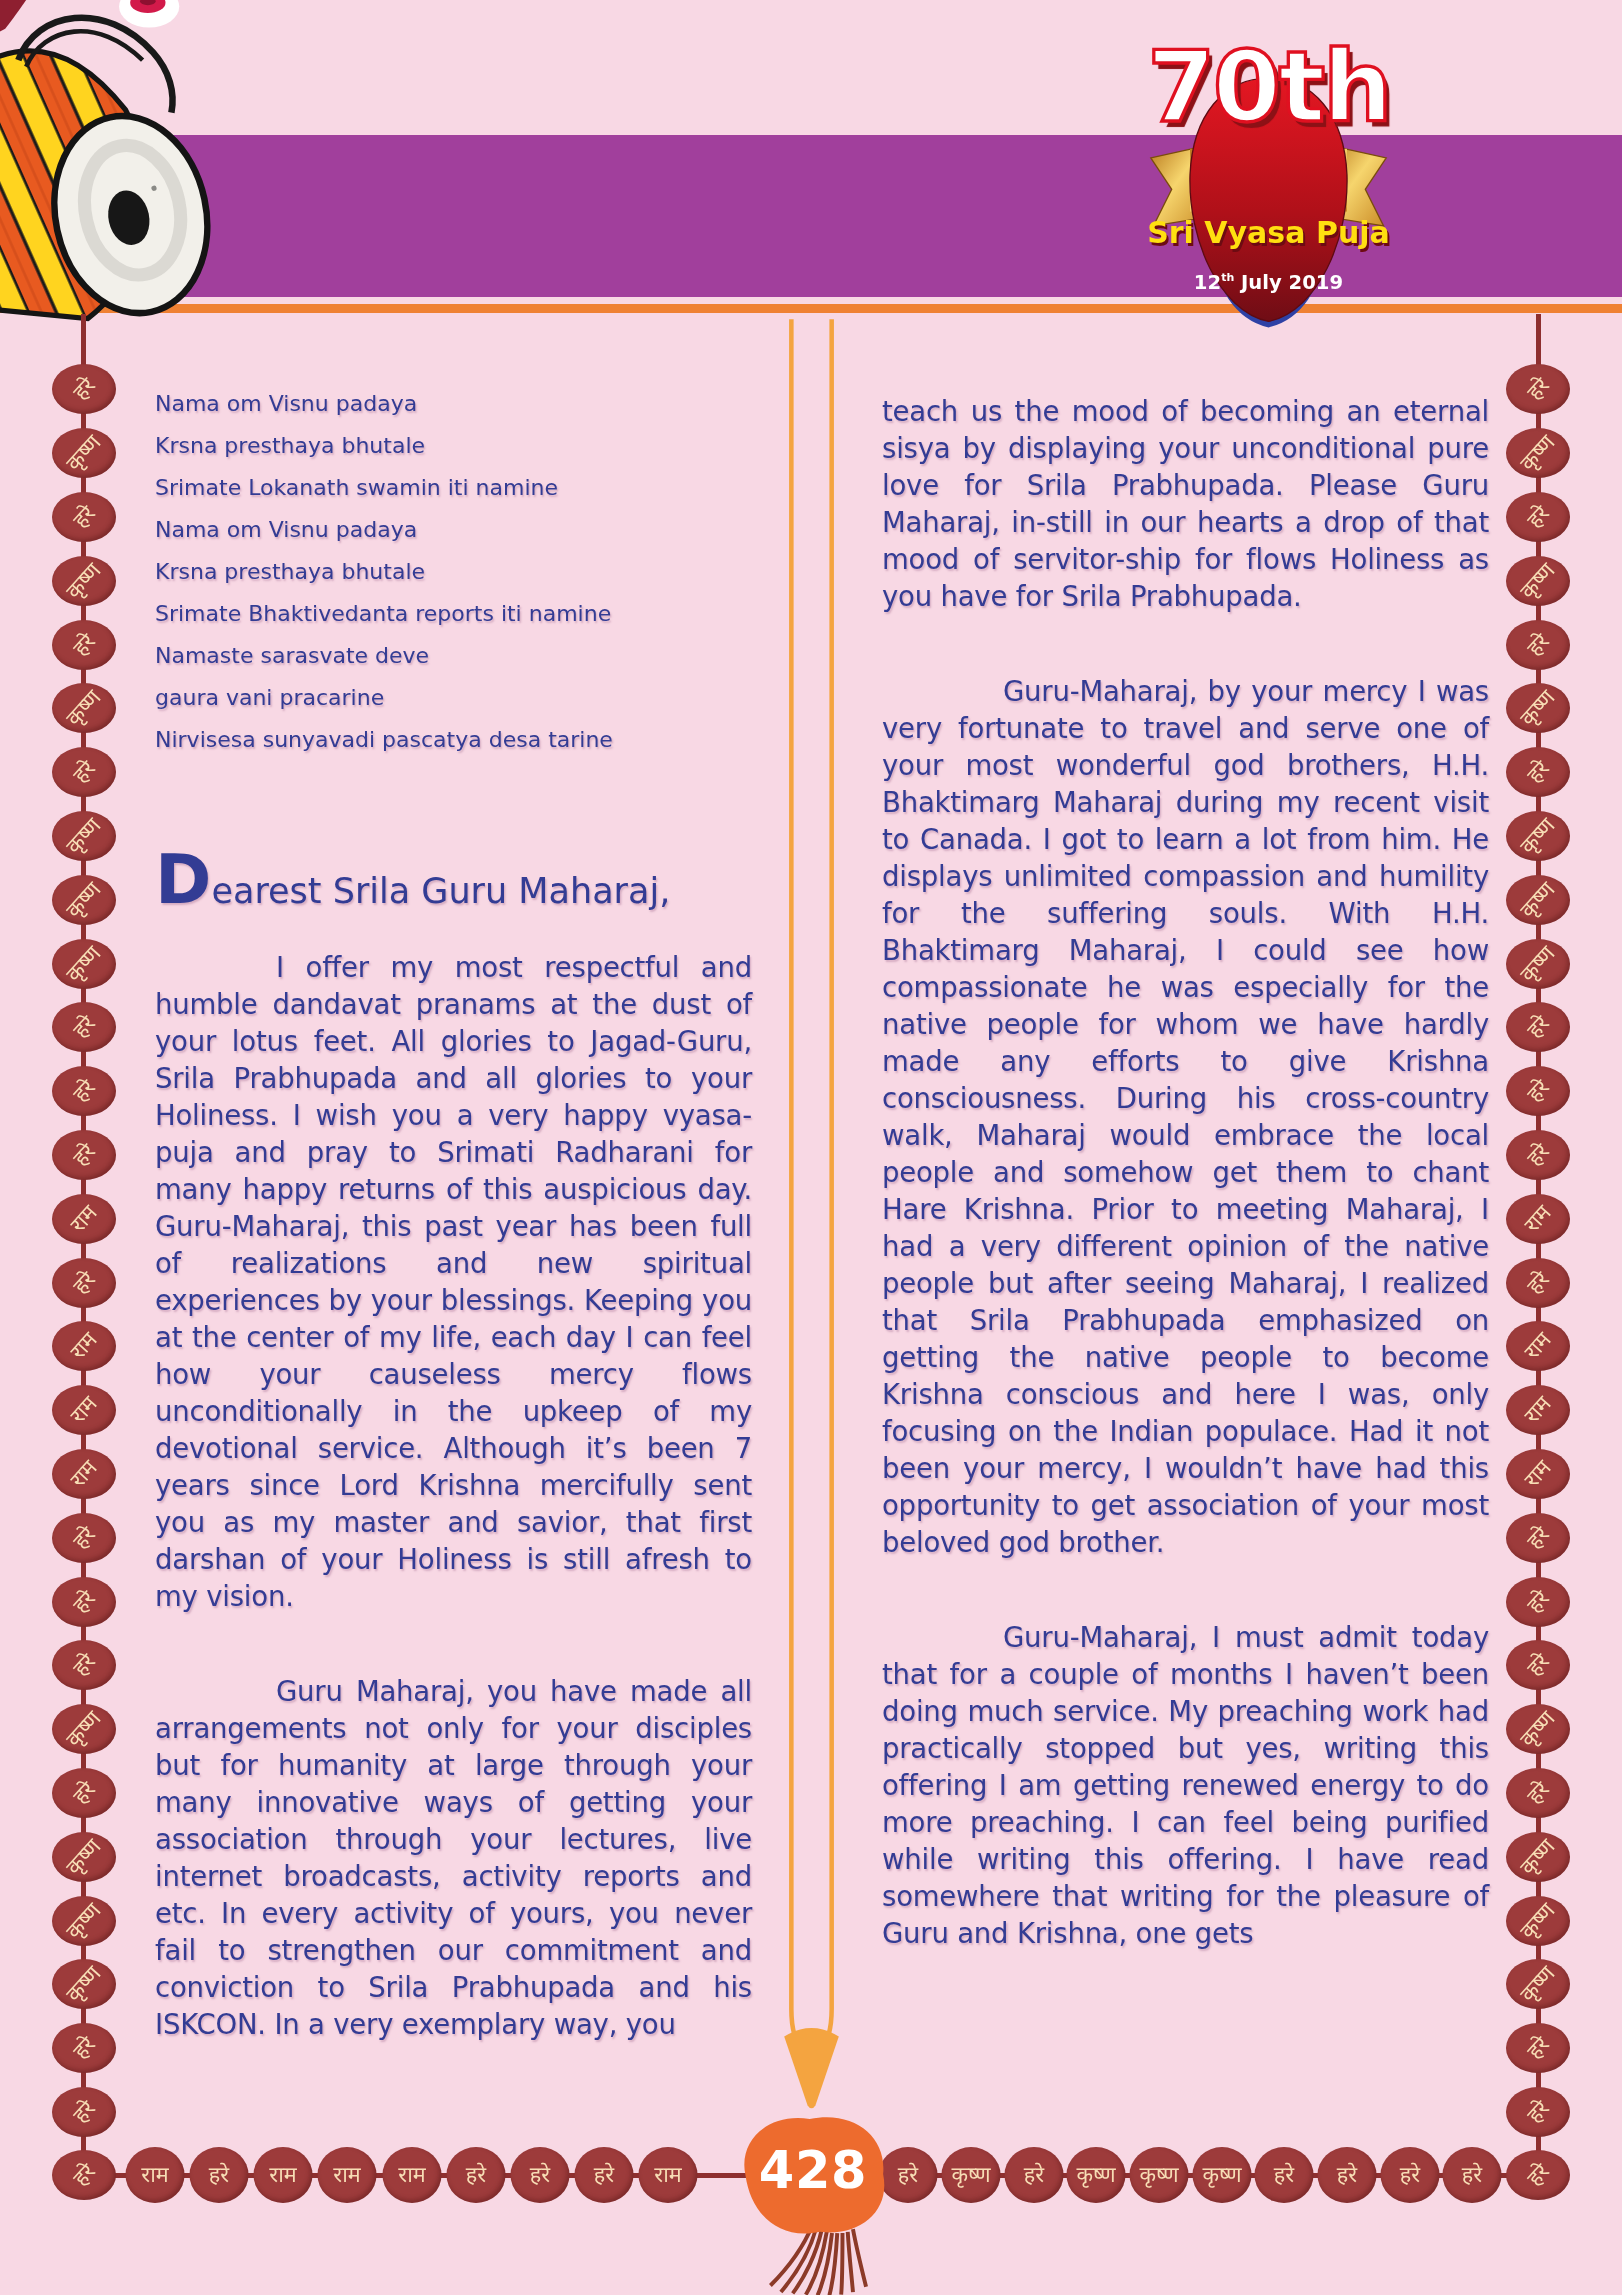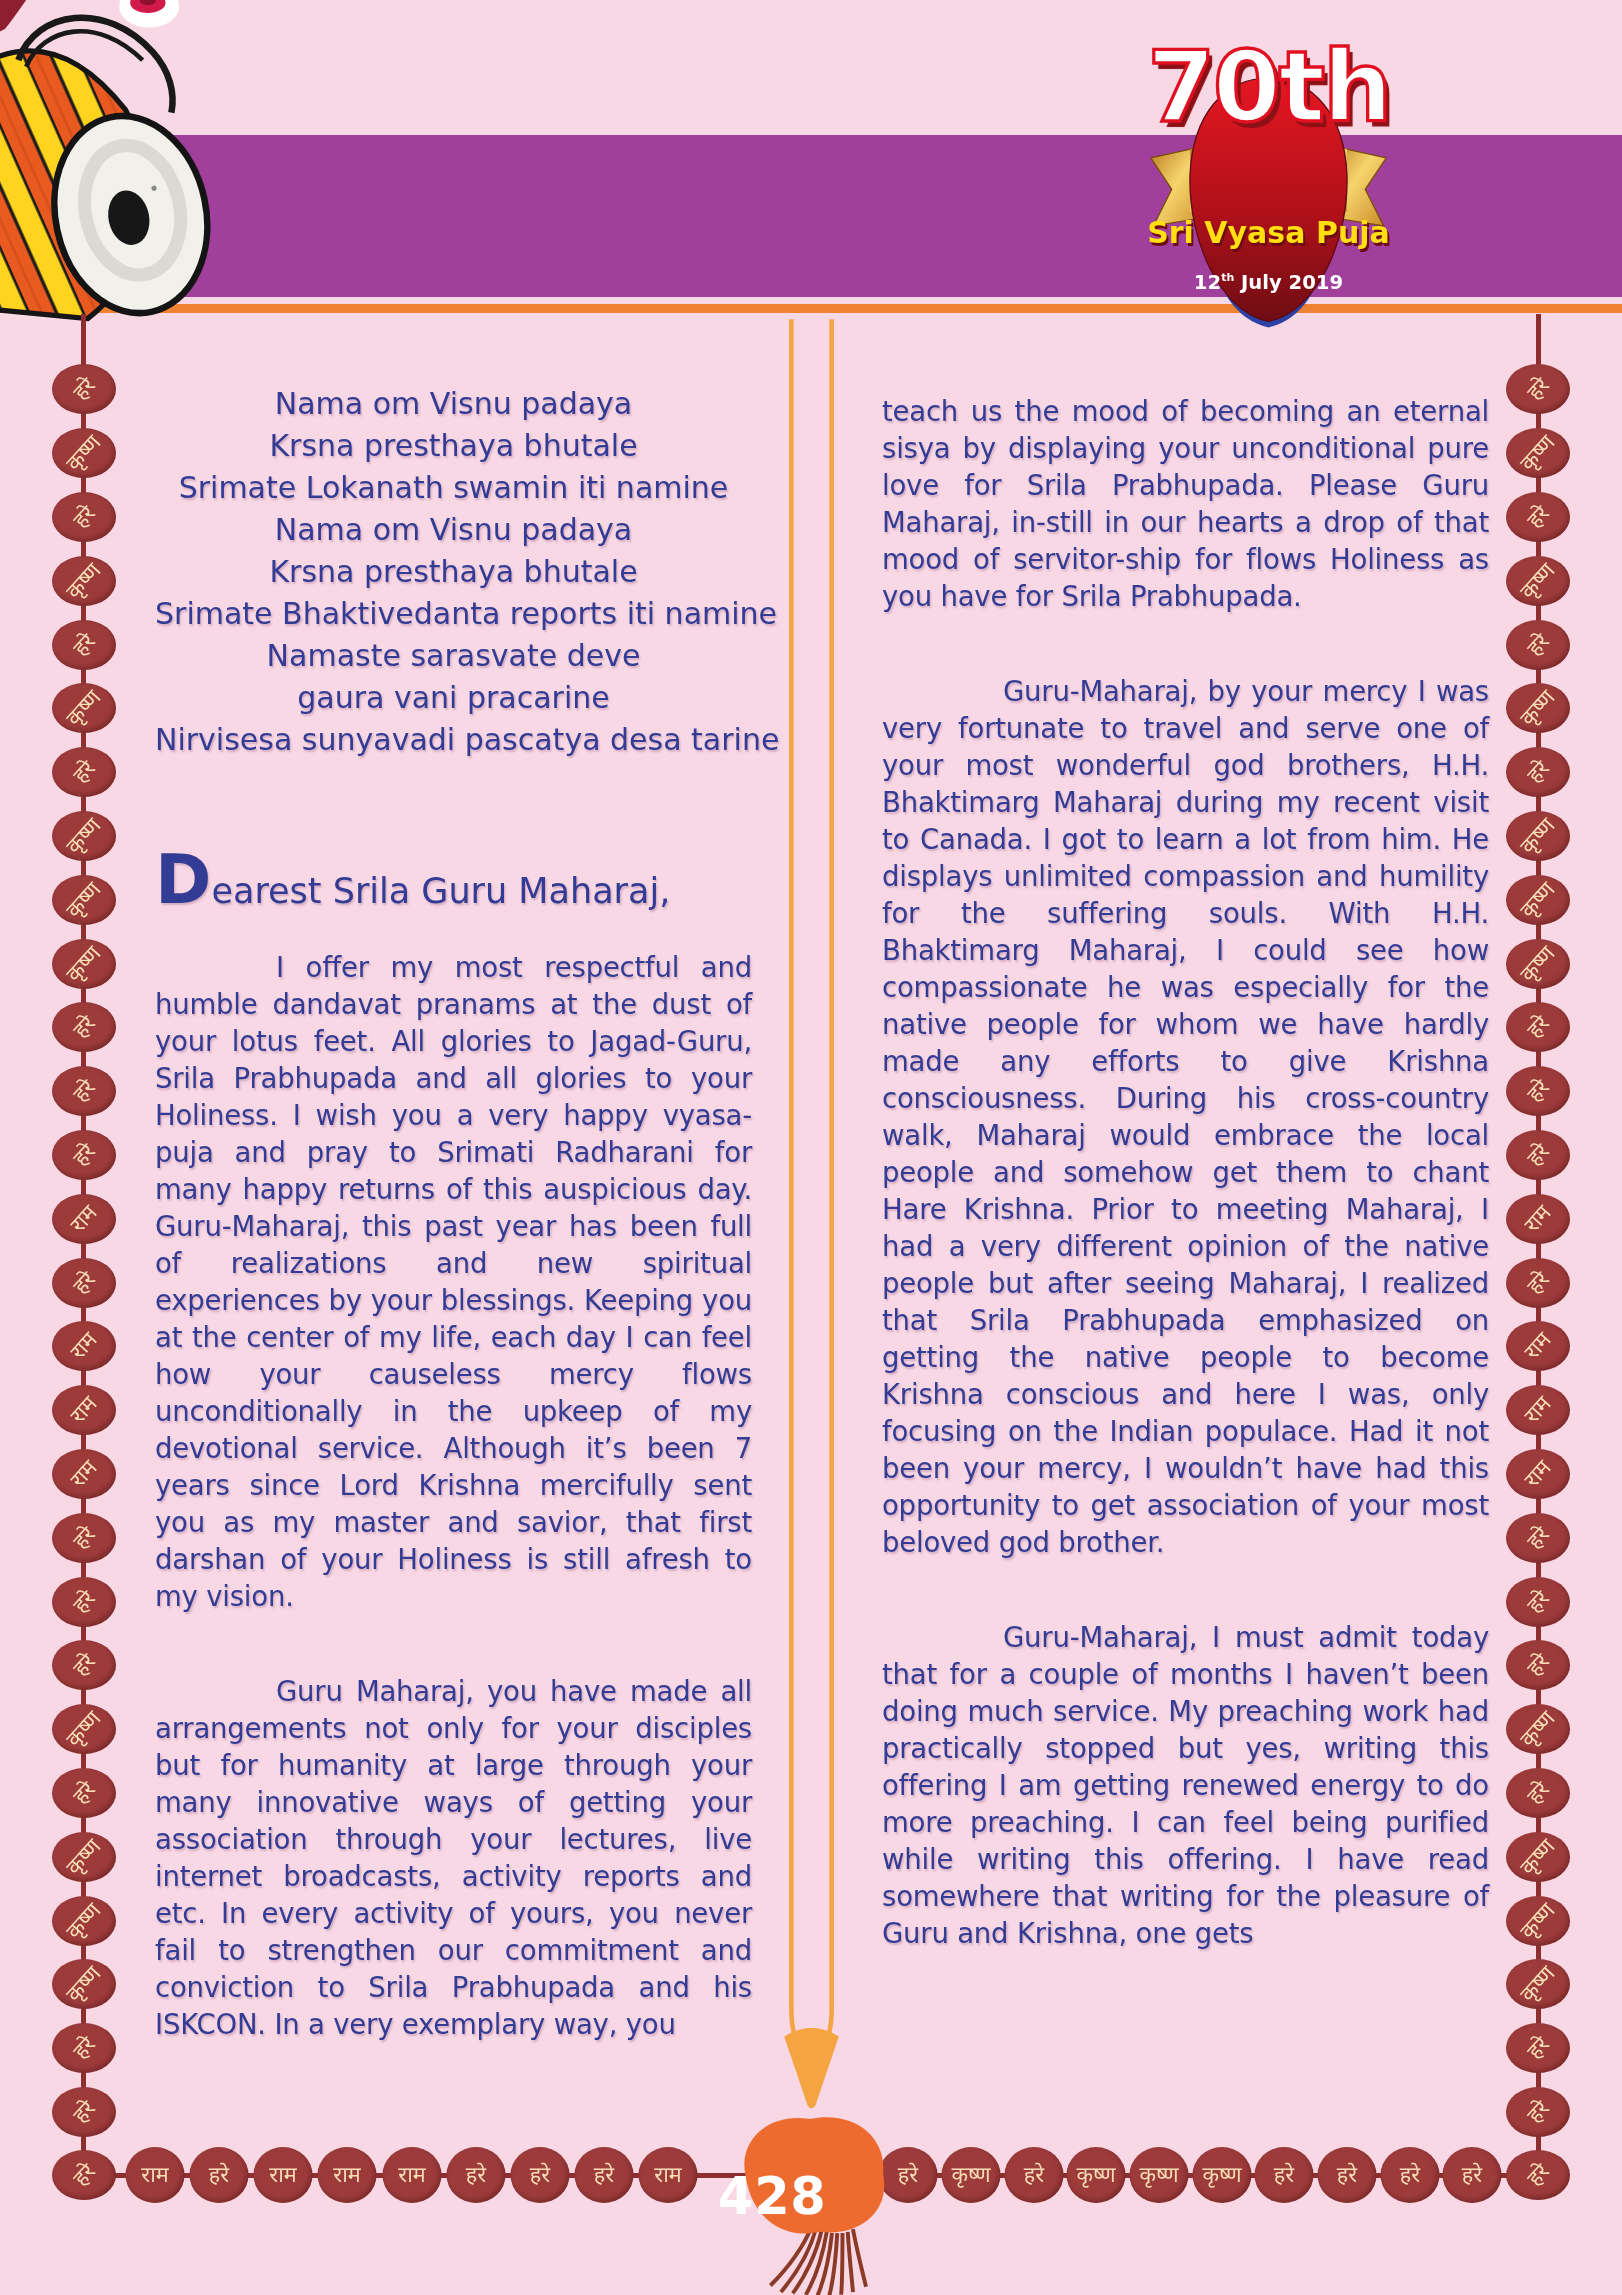--- a/index.html
+++ b/index.html
@@ -33,21 +33,21 @@
   }
   .badge-date sup{font-size:11px;}
 
   
   .drum{position:absolute;left:0;top:0;}
 
   
   .col{position:absolute;color:#333c94;text-shadow:1.3px 2px 2px rgba(150,90,130,.35);}
   .col-left{left:155px;top:383px;width:597px;}
   .col-right{left:882px;top:393px;width:607px;}
-  .invocation div{font-size:30px;line-height:42px;white-space:nowrap;text-align:center;}
+  .invocation div{font-size:22px;line-height:42px;white-space:nowrap;}
   .salutation{margin-top:79px;height:77px;}
   .dropcap{font-size:68px;font-weight:bold;}
   .sal-rest{font-size:35px;text-align:center;}
   .para{
     margin:0;text-align:justify;font-size:27.5px;line-height:37px;
     text-indent:121px;letter-spacing:-0.2px;
   }
   .para.gap{margin-top:58px;}
   .para.no-indent{text-indent:0;}
   .col-left .para.first{margin-top:32px;}
@@ -68,22 +68,22 @@
     color:#f7ddb5;font-size:21.6px;line-height:21.6px;
     box-shadow:inset -2px -2.6px 5.2px rgba(60,10,10,.35);
   }
   .bead.side{width:64px;height:50px;}
   .bead.side span{transform:rotate(-48deg);}
   .bead.bottom{width:59px;height:56px;}
 
   
   .pageno-wrap{position:absolute;left:718px;top:2085px;width:190px;height:211px;}
   .pageno{
-    position:absolute;left:0;width:100%;top:56px;
-    font-size:51px;font-weight:bold;color:#ffffff;letter-spacing:0.7px;margin-top:26px;
+    position:absolute;left:0;width:100%;top:56px;text-align:center;
+    font-size:51px;font-weight:bold;color:#ffffff;letter-spacing:0.7px;
   }
 </style>
 </head>
 <body>
 
 <div class="page">
 
   <div class="band"></div>
   <div class="rule"></div>
 

